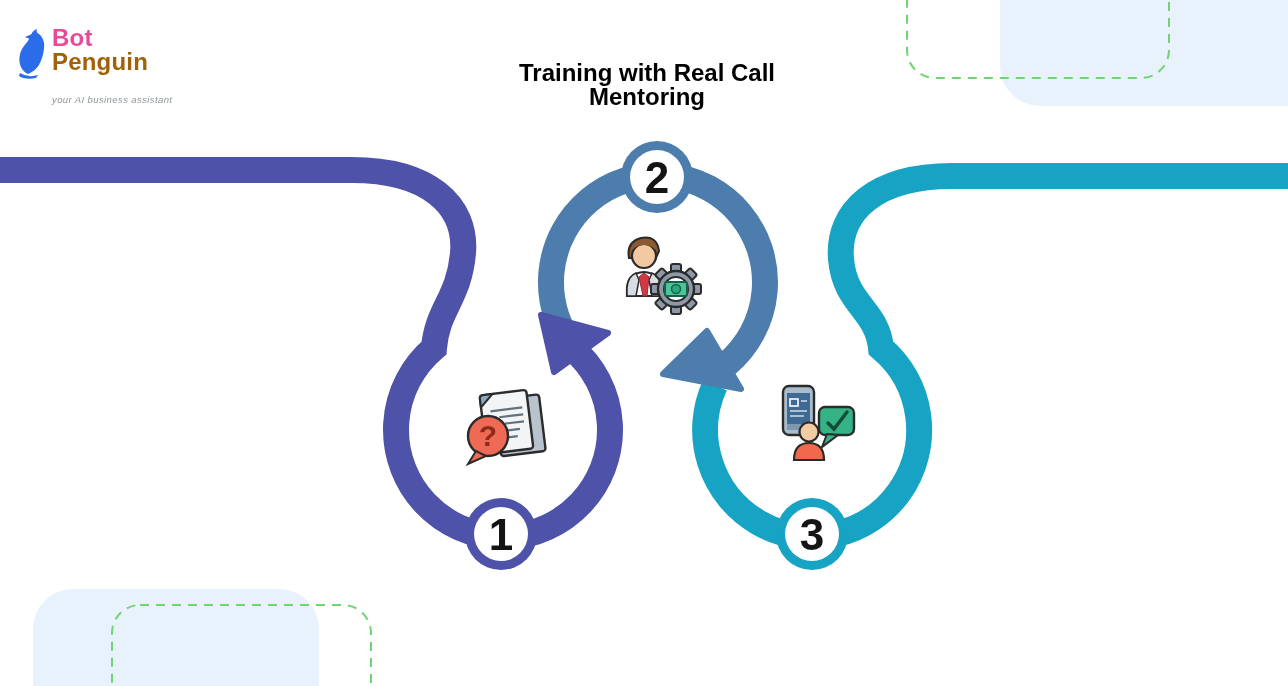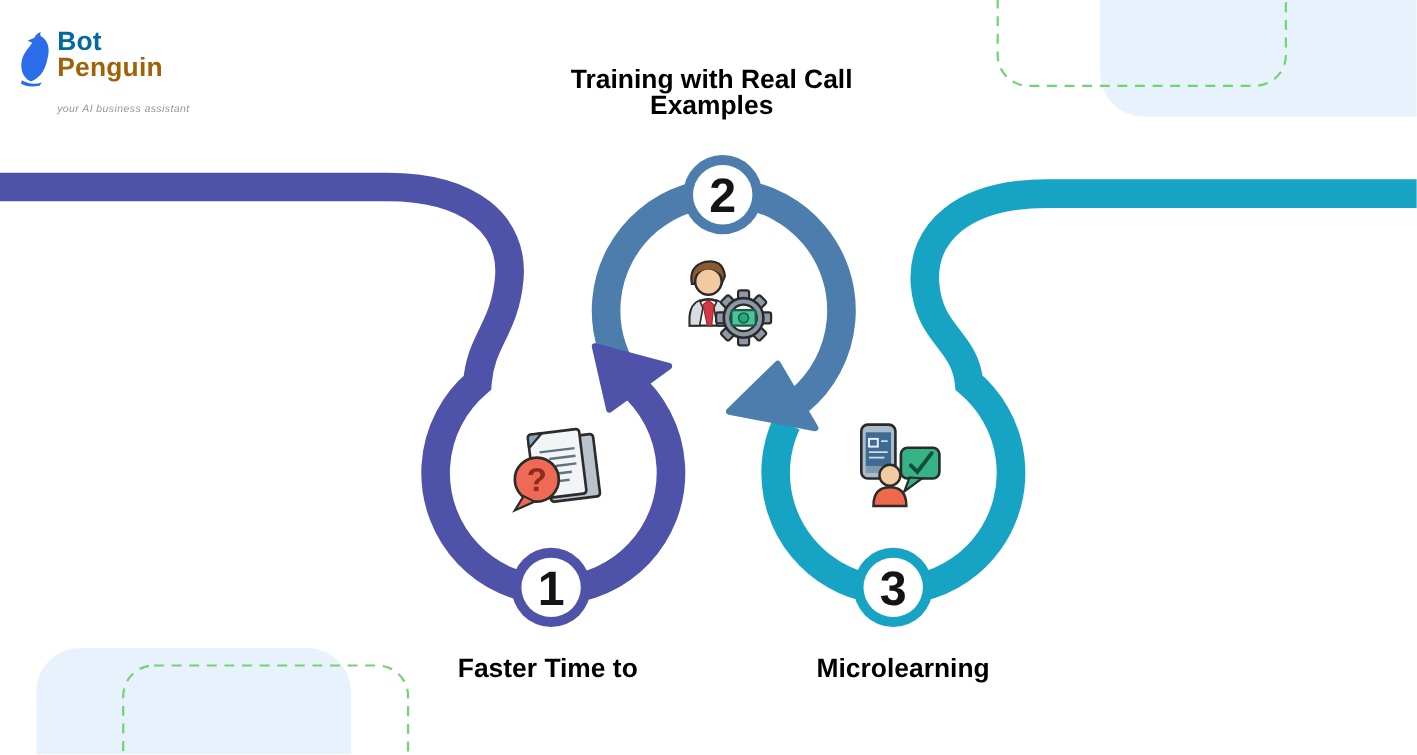--- a/index.html
+++ b/index.html
@@ -5,21 +5,21 @@
   html,body{margin:0;padding:0;background:#fff;}
   #canvas{
     position:relative;width:1288px;height:686px;overflow:hidden;background:#ffffff;
     font-family:"Liberation Sans",sans-serif;
   }
   #diagram-svg{position:absolute;left:0;top:0;}
   
   .logo{position:absolute;left:12px;top:26px;width:200px;height:62px;}
   .logo .glyph{position:absolute;left:0;top:2px;width:36px;height:52px;}
   .logo .words{position:absolute;left:40px;top:0;}
-  .logo .word1{font-size:24px;font-weight:800;color:#0369a1;line-height:24px;letter-spacing:.2px;}
+  .logo .word1{font-size:24px;font-weight:800;color:#ec4899;line-height:24px;letter-spacing:.2px;}
   .logo .word2{font-size:24px;font-weight:800;color:#a16207;line-height:24px;letter-spacing:.2px;}
   .logo .tagline{margin-top:20px;font-size:9.5px;font-style:italic;color:#8f959c;letter-spacing:.4px;}
   
   .step-label{
     position:absolute;width:320px;text-align:center;
     font-size:24px;font-weight:700;line-height:24px;color:#000000;
   }
   .step-label span{display:block;}
   #label-step2{left:487px;top:61px;}
   #label-step1{left:338px;top:596px;}
@@ -122,22 +122,20 @@
     </svg>
     <div class="words">
       <div class="word1">Bot</div>
       <div class="word2">Penguin</div>
       <div class="tagline">your AI business assistant</div>
     </div>
   </div>
 
   <div class="step-label" id="label-step2">
     <span>Training with Real Call</span>
-    <span>Examples</span>
+    <span>Mentoring</span>
   </div>
   <div class="step-label" id="label-step1">
-    <span>Faster Time to</span>
   </div>
   <div class="step-label" id="label-step3">
-    <span>Microlearning</span>
   </div>
 
 </div>
 
 </body></html>

